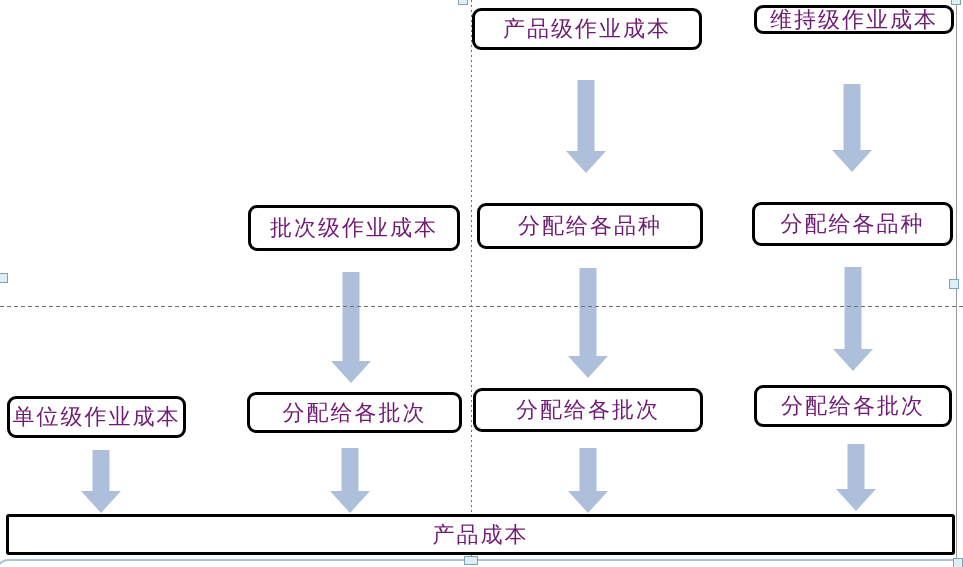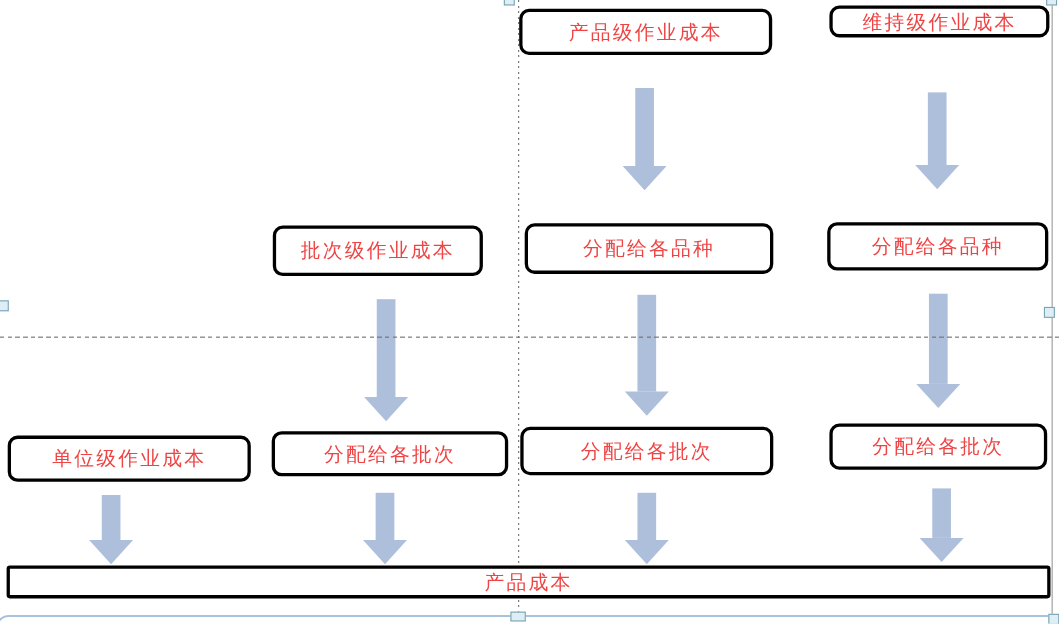--- a/index.html
+++ b/index.html
@@ -23,22 +23,22 @@
   .fbox{
     position:absolute;
     background:#ffffff;
     border:3px solid var(--box-border);
     border-radius:9px;
     display:flex;align-items:center;justify-content:center;
     z-index:3;
     box-sizing:border-box;
   }
   .fbox span{
-    color:#ef4444;
-    font-size:18px;
+    color:#701a75;
+    font-size:22px;
     letter-spacing:2px;
     white-space:nowrap;
   }
   .fbox.bottom{border-radius:3px;}
   
   .arrow{
     position:absolute;
     width:40px;
     z-index:1;
   }
@@ -103,28 +103,28 @@
   }
   .handle.h-top-mid{left:458px;top:-5px;}
   .handle.h-top-right{left:951px;top:-5px;}
   .handle.h-left-mid{left:-2px;top:273px;}
   .handle.h-right-mid{left:949px;top:279px;}
   .handle.h-bottom-mid{left:464px;top:556px;width:14px;height:9px;}
   .handle.h-bottom-right{left:953px;top:558px;}
   
   .b-product-level   {left:472px;top:8px;  width:230px;height:42px;}
   .b-sustaining-level{left:754px;top:5px;  width:200px;height:29px;}
-  .b-batch-level     {left:248px;top:205px;width:191px;height:46px;}
+  .b-batch-level     {left:248px;top:205px;width:212px;height:46px;}
   .b-alloc-variety-1 {left:477px;top:203px;width:226px;height:46px;}
   .b-alloc-variety-2 {left:752px;top:202px;width:201px;height:44px;}
-  .b-unit-level      {left:7px;  top:396px;width:221px;height:42px;}
+  .b-unit-level      {left:7px;  top:396px;width:179px;height:42px;}
   .b-alloc-batch-1   {left:247px;top:392px;width:215px;height:41px;}
   .b-alloc-batch-2   {left:473px;top:388px;width:230px;height:44px;}
   .b-alloc-batch-3   {left:754px;top:385px;width:198px;height:42px;}
-  .b-product-cost    {left:6px;  top:514px;width:949px;height:30px;}
+  .b-product-cost    {left:6px;  top:514px;width:949px;height:41px;}
 
   .a1{left:566px;top:80px; height:93px;}
   .a2{left:832px;top:84px; height:88px;}
   .a3{left:331px;top:272px;height:111px;}
   .a4{left:568px;top:268px;height:110px;}
   .a5{left:833px;top:267px;height:104px;}
   .a6{left:81px; top:450px;height:63px;}
   .a7{left:330px;top:448px;height:65px;}
   .a8{left:568px;top:448px;height:65px;}
   .a9{left:836px;top:444px;height:67px;}

